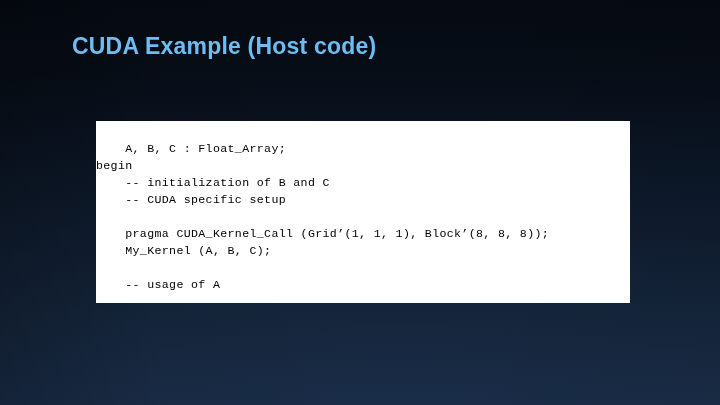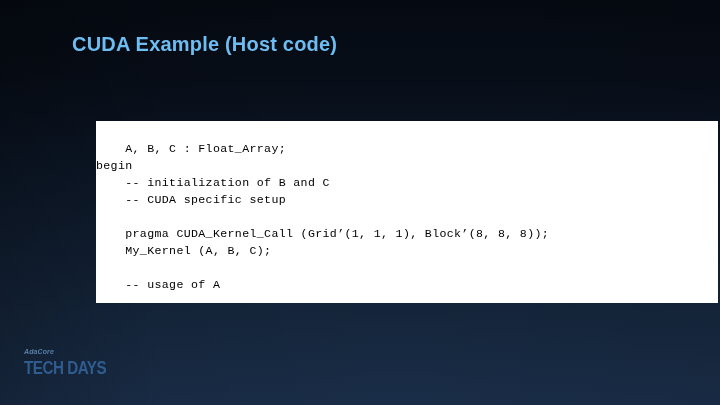--- a/index.html
+++ b/index.html
@@ -33,31 +33,31 @@
         rgba(0,0,0,0.05) 22%,
         rgba(0,0,0,0.00) 55%,
         rgba(0,0,0,0.06) 100%);
     pointer-events: none;
   }
   .slide-title {
     position: absolute;
     left: 72px;
     top: 33px;
     font-family: "Liberation Sans", sans-serif;
-    font-size: 20px;
+    font-size: 23px;
     font-weight: bold;
     letter-spacing: 0.2px;
     color: #6ebdf2;
     white-space: nowrap;
   }
   .code-card {
     position: absolute;
     left: 96px;
     top: 121px;
-    width: 622px;
+    width: 534px;
     height: 182px;
     background: #ffffff;
     overflow: hidden;
   }
   .code-block {
     position: absolute;
     left: 0px;
     top: 19px;
     margin: 0;
     padding: 0;
@@ -113,17 +113,13 @@
 
 <div class="slide">
   <div class="slide-wash"></div>
 
   <div class="slide-title">CUDA Example (Host code)</div>
 
   <div class="code-card">
     <div class="code-block" id="code-listing"><div class="code-line"><span>    A, B, C : Float_Array;</span></div><div class="code-line"><span class="kw">begin</span></div><div class="code-line"><span>    -- initialization of B and C</span></div><div class="code-line"><span>    -- CUDA specific setup</span></div><div class="code-line blank">&nbsp;</div><div class="code-line"><span class="kw">    pragma</span><span> CUDA_Kernel_Call (Grid’(1, 1, 1), Block’(8, 8, 8));</span></div><div class="code-line"><span>    My_Kernel (A, B, C);</span></div><div class="code-line blank">&nbsp;</div><div class="code-line"><span>    -- usage of A</span></div></div>
   </div>
 
-  <div class="logo">
-    <div class="logo-top">AdaCore</div>
-    <div class="logo-main">TECH DAYS</div>
-  </div>
 </div>
 
 </body></html>

